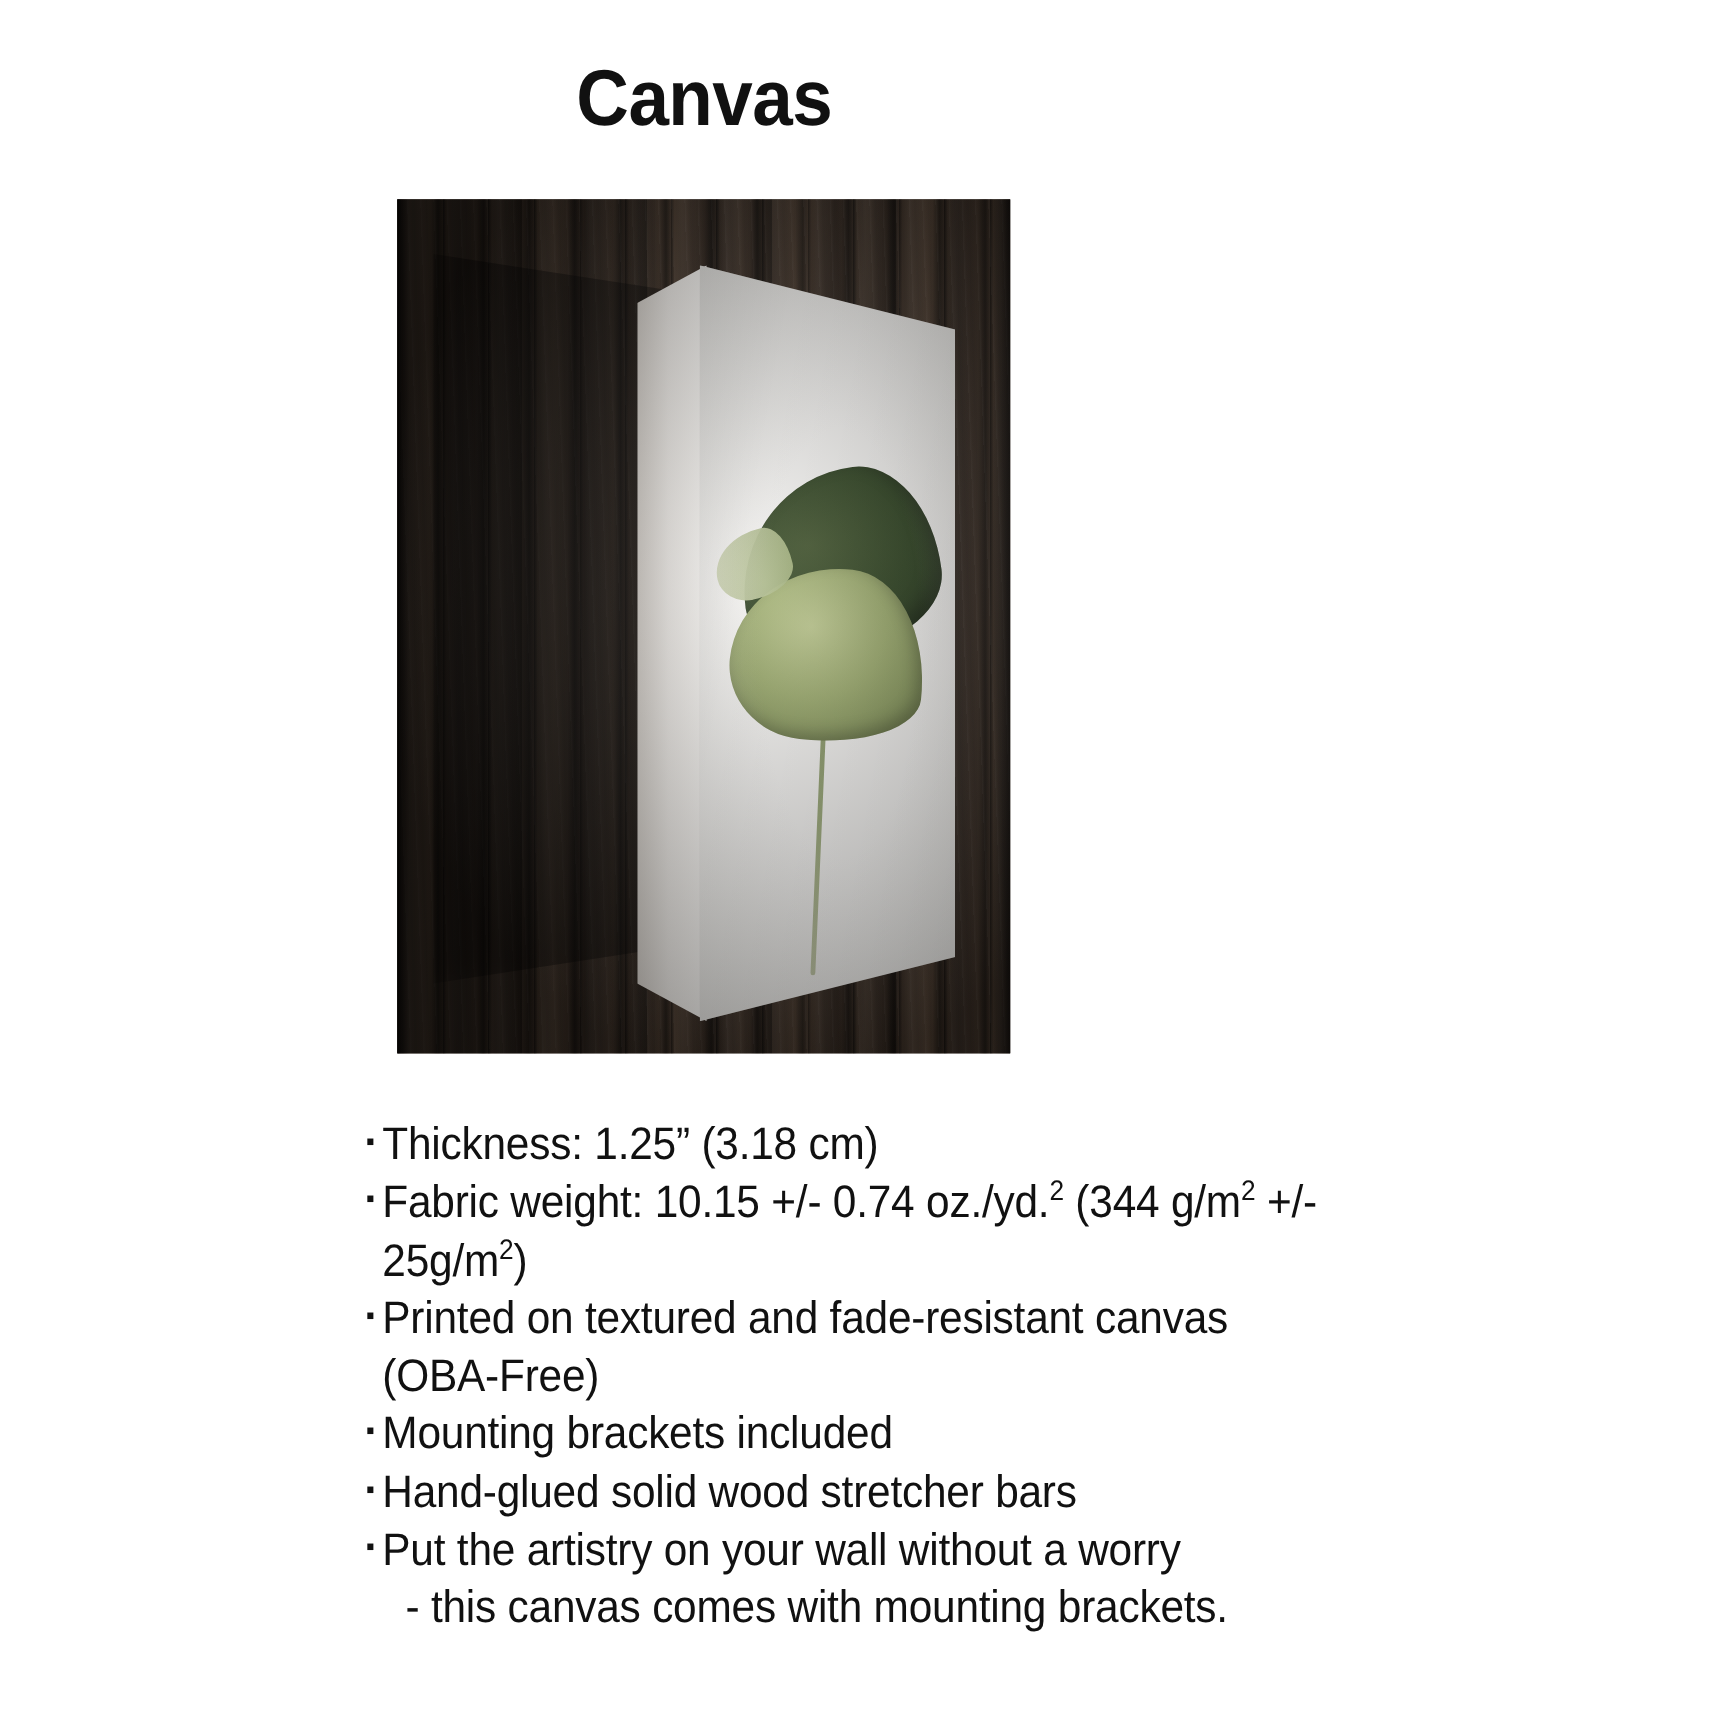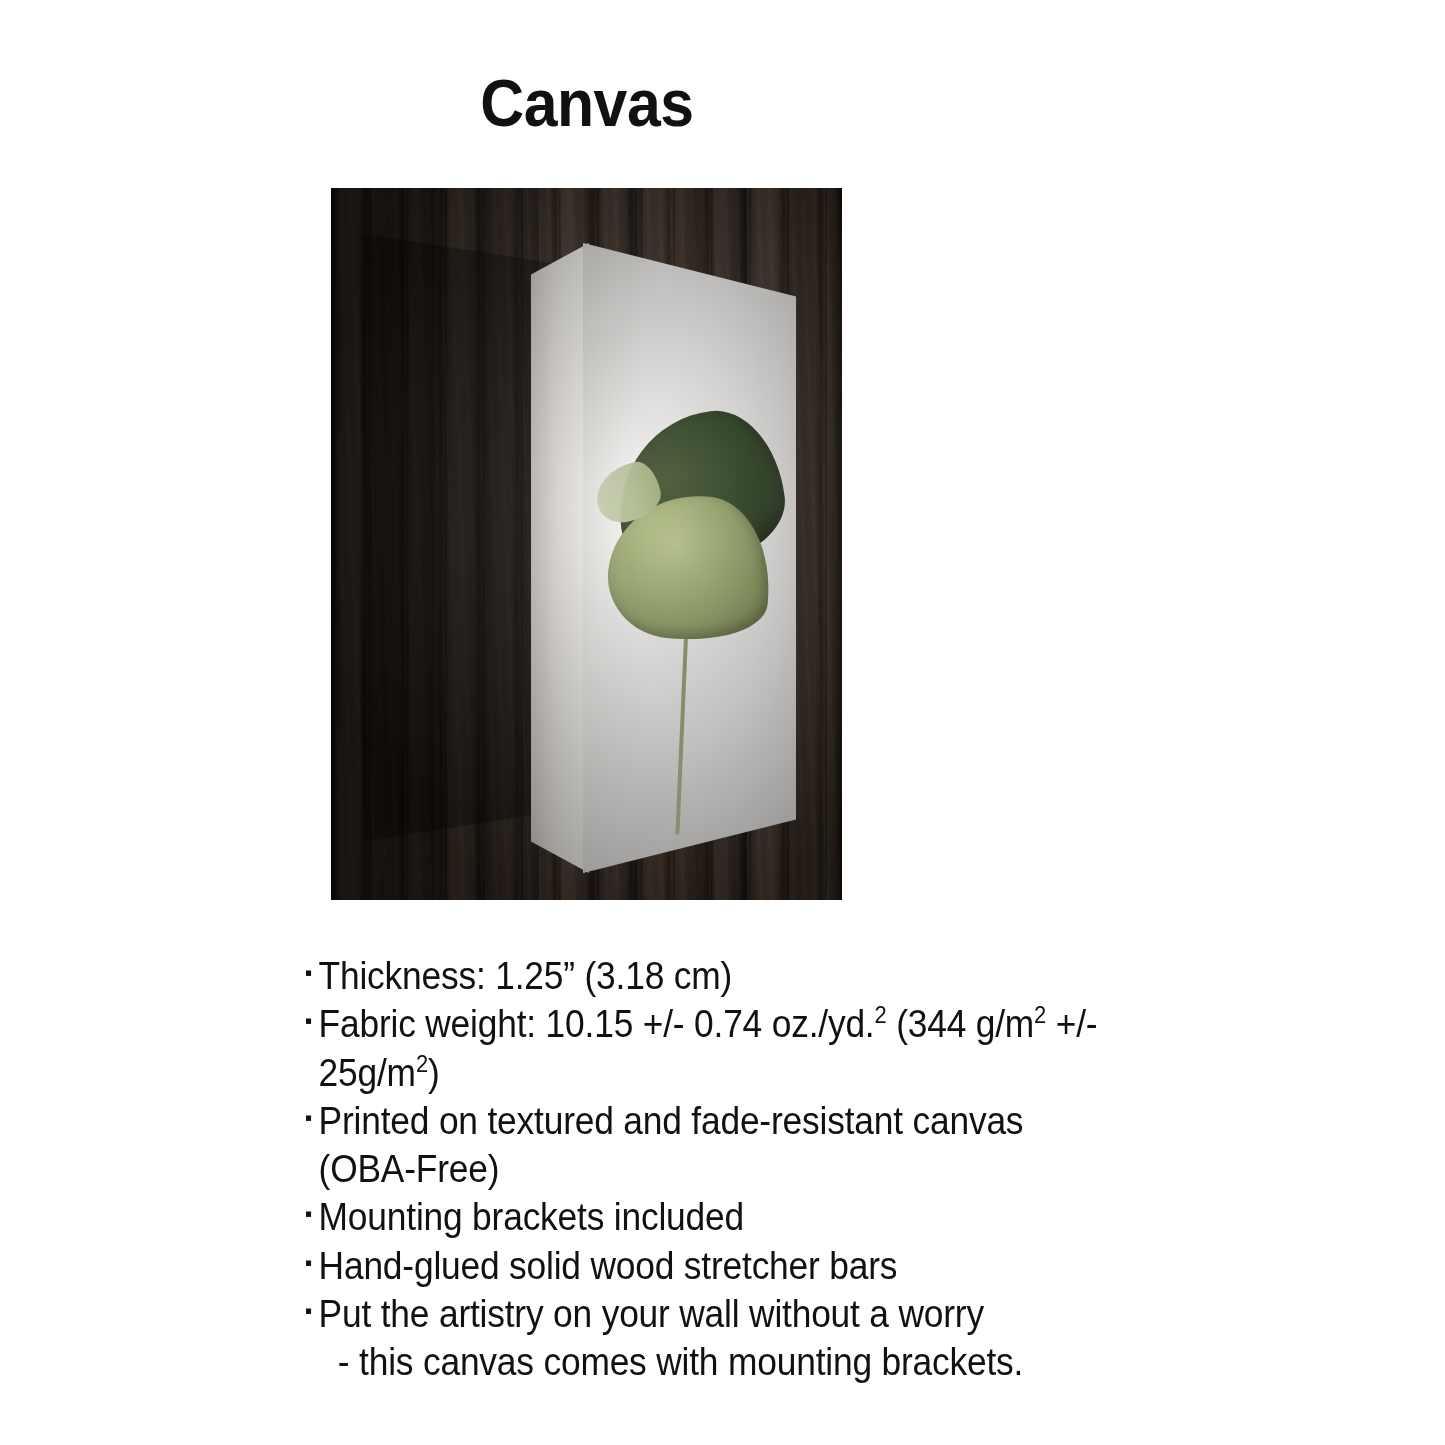--- a/index.html
+++ b/index.html
@@ -15,21 +15,21 @@
     position: relative;
     overflow: hidden;
   }
   .page {
     width: 1173px;
     height: 1445px;
     display: flex;
     flex-direction: column;
     align-items: center;
     box-sizing: border-box;
-    padding-top: 70px;
+    padding-top: 48px;
   }
   .title {
     font-family: "Liberation Sans", sans-serif;
     font-size: 66px;
     font-weight: bold;
     letter-spacing: -0.5px;
     color: #111111;
     line-height: 1;
     margin: 0 0 0 0;
     transform: scaleX(0.92);

